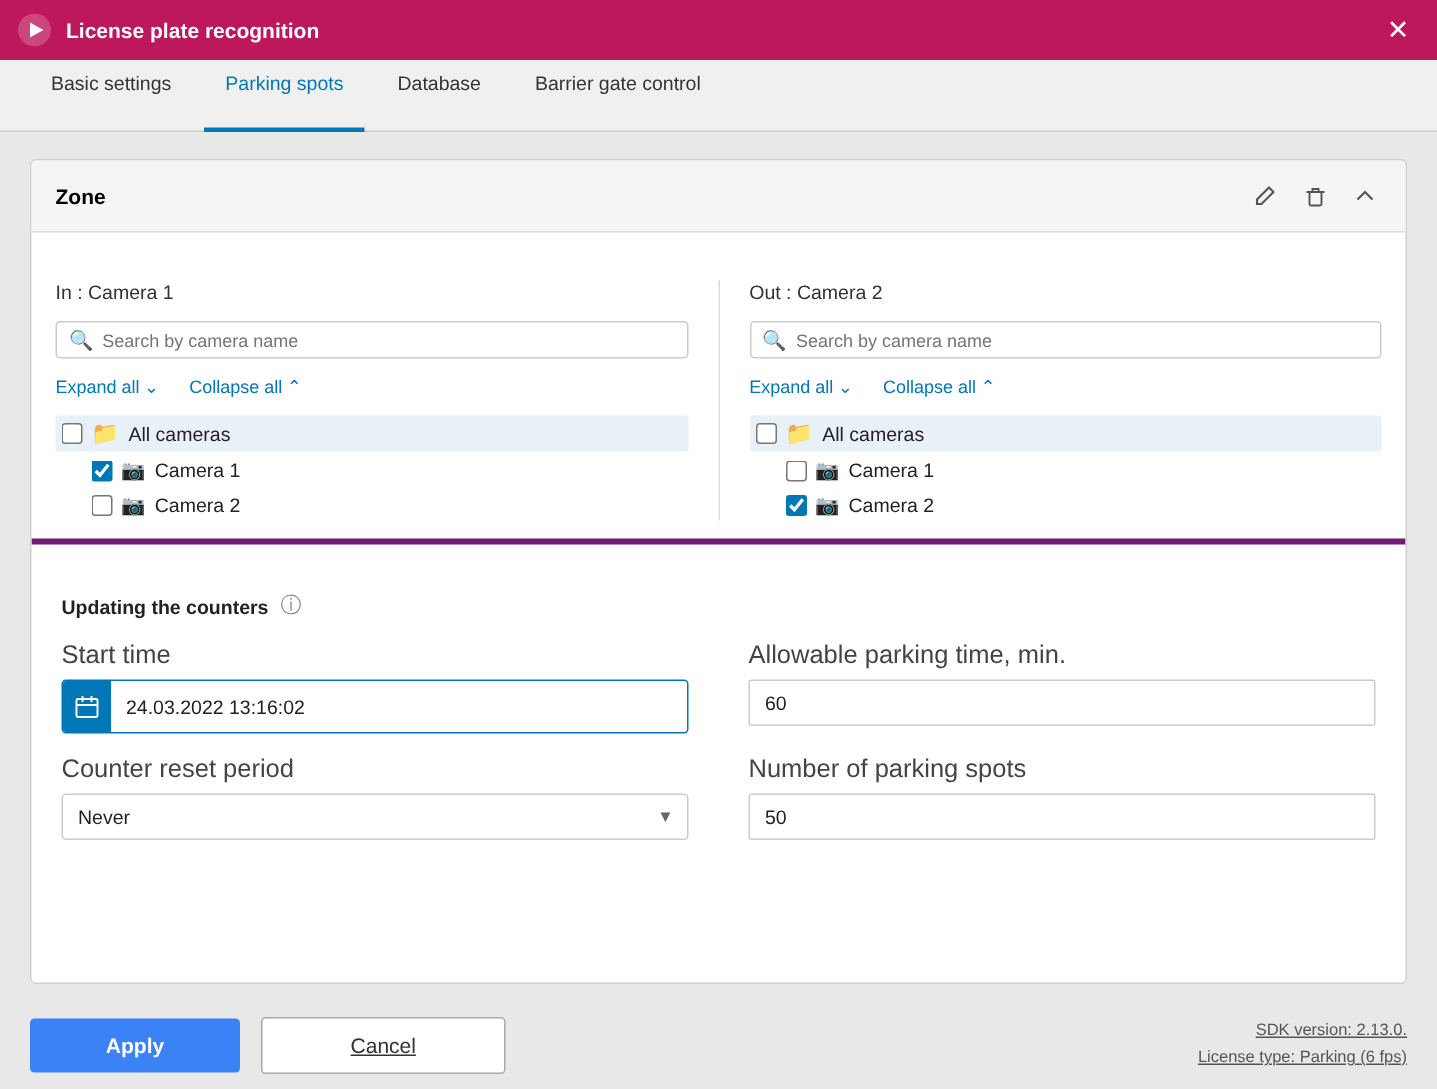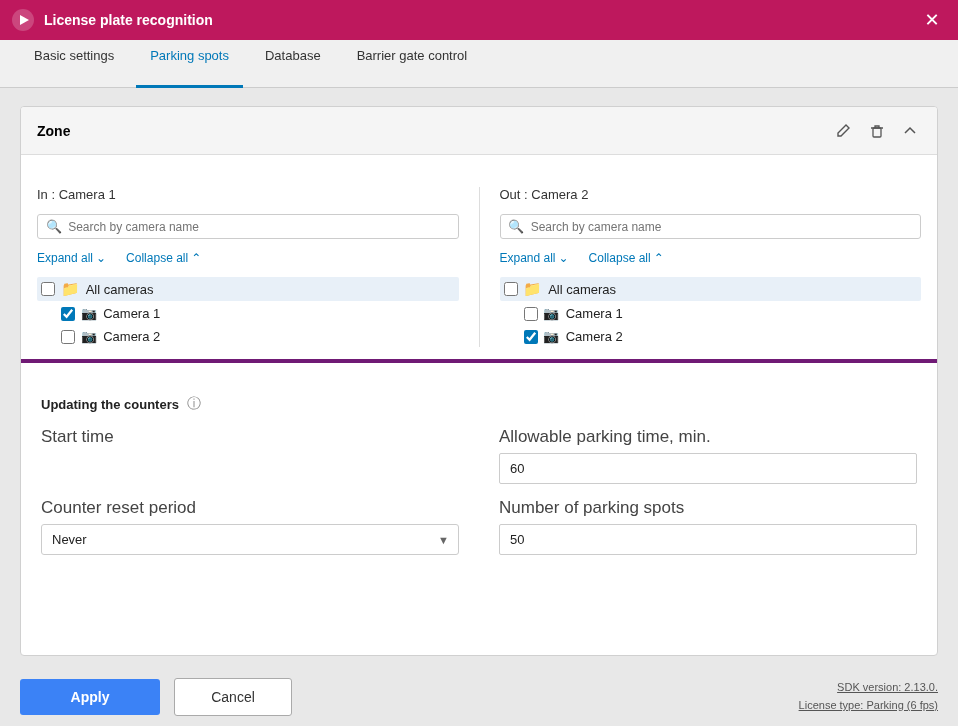--- a/index.html
+++ b/index.html
@@ -342,24 +342,25 @@
       border-radius: 3px;
       font-size: 14px;
       font-weight: 600;
       cursor: pointer;
     }
     .btn-cancel {
       background: white;
       color: #333;
       border: 1px solid #aaa;
       padding: 10px 0;
-      width: 118px;
+      width: 163px;
       border-radius: 3px;
       font-size: 14px;
       cursor: pointer;
+      text-decoration: underline;
     }
     .footer-spacer { flex: 1; }
     .footer-info {
       font-size: 11px;
       color: #555;
       text-align: right;
       line-height: 1.6;
       text-decoration: underline;
     }
   </style>
@@ -484,20 +485,30 @@
 
     <div class="counters-section">
       <div class="counters-title-row">
         <span class="counters-title">Updating the counters</span>
         <span class="info-icon" title="Info">ⓘ</span>
       </div>
       <div class="form-grid">
 
         <div class="form-group">
           <label class="form-label">Start time</label>
+          <div class="datetime-input-wrapper">
+            <button class="datetime-cal-btn">
+              <svg width="16" height="16" viewBox="0 0 16 16" fill="none">
+                <rect x="1" y="3" width="14" height="12" rx="1" stroke="white" stroke-width="1.3" fill="none"></rect>
+                <path d="M1 7h14" stroke="white" stroke-width="1.2"></path>
+                <path d="M5 1v4M11 1v4" stroke="white" stroke-width="1.3"></path>
+              </svg>
+            </button>
+            <span class="datetime-val">24.03.2022   13:16:02</span>
+          </div>
         </div>
 
         <div class="form-group">
           <label class="form-label">Allowable parking time, min.</label>
           <input type="text" class="form-input" value="60" style="">
         </div>
 
         <div class="form-group">
           <label class="form-label">Counter reset period</label>
           <div class="select-wrapper">

